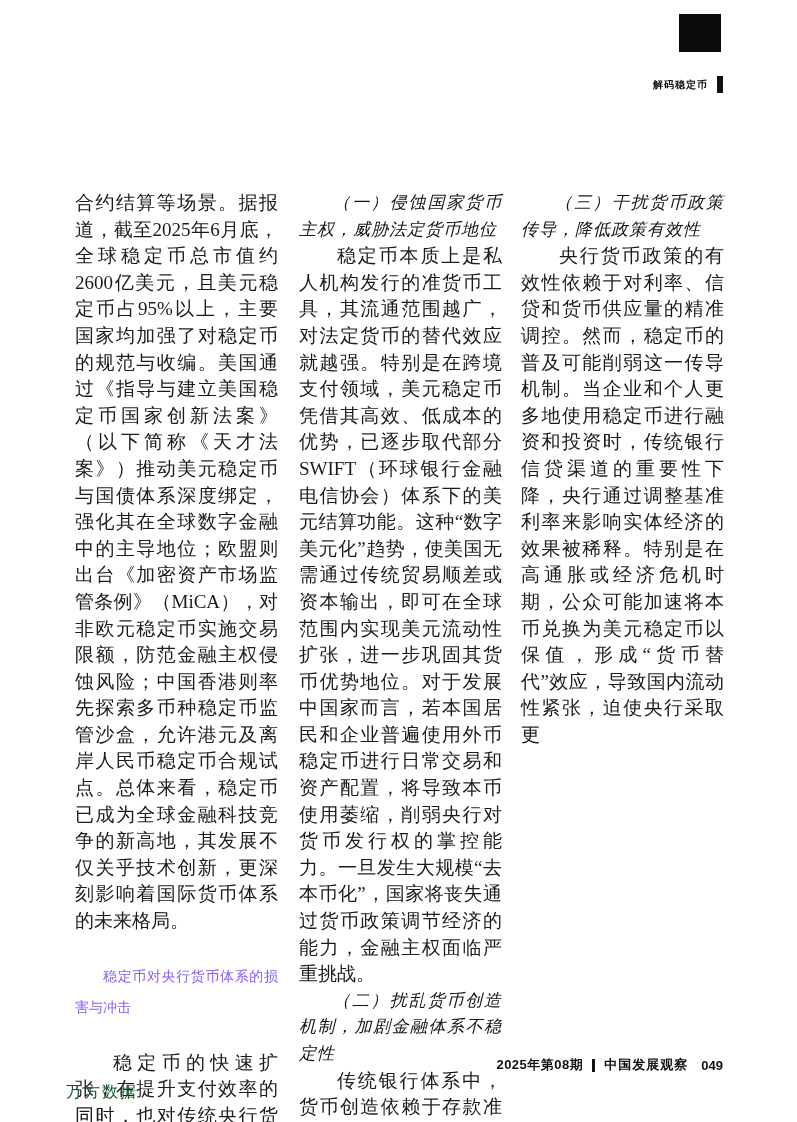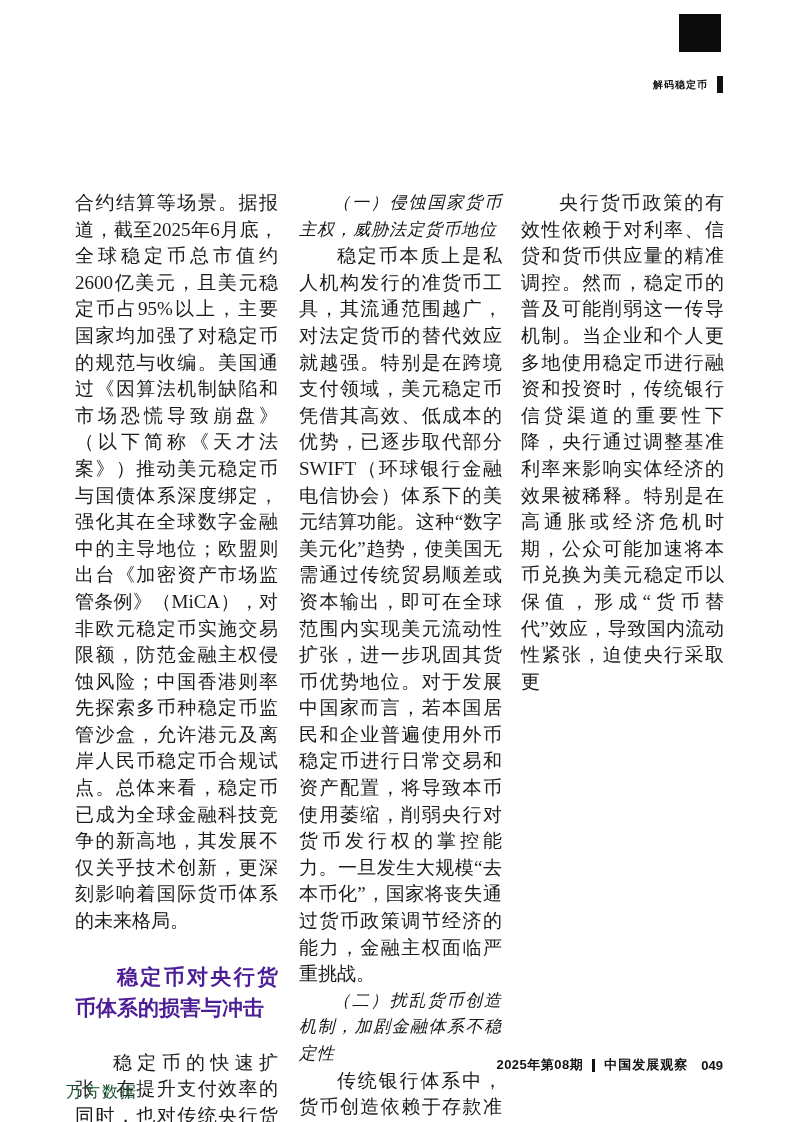--- a/index.html
+++ b/index.html
@@ -74,25 +74,25 @@
     text-justify: inter-character;
     text-indent: 2em;
     font-style: italic;
     letter-spacing: 1px;
     color: #141414;
   }
 
   .section-heading {
     margin: 26px 0 27px 0;
     font-family: "Liberation Sans", "DejaVu Sans", sans-serif;
-    font-weight: 700;
-    font-size: 21px;
+    font-weight: 400;
+    font-size: 14px;
     line-height: 31px;
     text-indent: 2em;
-    color: #4c1d95;
+    color: #8b5cf6;
     text-align: justify;
   }
 
   
   .footer-line {
     position: absolute;
     top: 1056px;
     right: 74px;
     display: flex;
     align-items: center;
@@ -126,33 +126,34 @@
 
 <div class="page">
 
   <div class="corner-square"></div>
   <div class="header-label">
     <span>解码稳定币</span>
     <span class="header-bar"></span>
   </div>
 
   <div class="col col-1">
-    <p class="para">合约结算等场景。据报道，截至2025年6月底，全球稳定币总市值约2600亿美元，且美元稳定币占95%以上，主要国家均加强了对稳定币的规范与收编。美国通过《因算法机制缺陷和市场恐慌导致崩盘》（以下简称《天才法案》）推动美元稳定币与国债体系深度绑定，强化其在全球数字金融中的主导地位；欧盟则出台《加密资产市场监管条例》（MiCA），对非欧元稳定币实施交易限额，防范金融主权侵蚀风险；中国香港则率先探索多币种稳定币监管沙盒，允许港元及离岸人民币稳定币合规试点。总体来看，稳定币已成为全球金融科技竞争的新高地，其发展不仅关乎技术创新，更深刻影响着国际货币体系的未来格局。</p>
+    <p class="para">合约结算等场景。据报道，截至2025年6月底，全球稳定币总市值约2600亿美元，且美元稳定币占95%以上，主要国家均加强了对稳定币的规范与收编。美国通过《指导与建立美国稳定币国家创新法案》（以下简称《天才法案》）推动美元稳定币与国债体系深度绑定，强化其在全球数字金融中的主导地位；欧盟则出台《加密资产市场监管条例》（MiCA），对非欧元稳定币实施交易限额，防范金融主权侵蚀风险；中国香港则率先探索多币种稳定币监管沙盒，允许港元及离岸人民币稳定币合规试点。总体来看，稳定币已成为全球金融科技竞争的新高地，其发展不仅关乎技术创新，更深刻影响着国际货币体系的未来格局。</p>
     <h2 class="section-heading">稳定币对央行货币体系的损害与冲击</h2>
     <p class="para indent">稳定币的快速扩张，在提升支付效率的同时，也对传统央行货币体系构成了系统性挑战。其冲击主要体现在货币主权、金融稳定、监管效能和货币政策传导四个方面。</p>
   </div>
 
   <div class="col col-2">
     <p class="subhead">（一）侵蚀国家货币主权，威胁法定货币地位</p>
     <p class="para indent">稳定币本质上是私人机构发行的准货币工具，其流通范围越广，对法定货币的替代效应就越强。特别是在跨境支付领域，美元稳定币凭借其高效、低成本的优势，已逐步取代部分SWIFT（环球银行金融电信协会）体系下的美元结算功能。这种“数字美元化”趋势，使美国无需通过传统贸易顺差或资本输出，即可在全球范围内实现美元流动性扩张，进一步巩固其货币优势地位。对于发展中国家而言，若本国居民和企业普遍使用外币稳定币进行日常交易和资产配置，将导致本币使用萎缩，削弱央行对货币发行权的掌控能力。一旦发生大规模“去本币化”，国家将丧失通过货币政策调节经济的能力，金融主权面临严重挑战。</p>
     <p class="subhead">（二）扰乱货币创造机制，加剧金融体系不稳定性</p>
     <p class="para indent">传统银行体系中，货币创造依赖于存款准备金制度和信贷扩张过程，央行可通过调整存款准备金率、公开市场操作等手段有效调控货币供应量。而稳定币的运行机制则绕开了</p>
   </div>
 
   <div class="col col-3">
+    <p class="subhead">（三）干扰货币政策传导，降低政策有效性</p>
     <p class="para indent">央行货币政策的有效性依赖于对利率、信贷和货币供应量的精准调控。然而，稳定币的普及可能削弱这一传导机制。当企业和个人更多地使用稳定币进行融资和投资时，传统银行信贷渠道的重要性下降，央行通过调整基准利率来影响实体经济的效果被稀释。特别是在高通胀或经济危机时期，公众可能加速将本币兑换为美元稳定币以保值，形成“货币替代”效应，导致国内流动性紧张，迫使央行采取更</p>
   </div>
 
   <div class="footer-line">
     <span class="footer-issue">2025年第08期</span>
     <span class="footer-bar"></span>
     <span class="footer-journal">中国发展观察</span>
     <span class="footer-page-number">049</span>
   </div>
 

